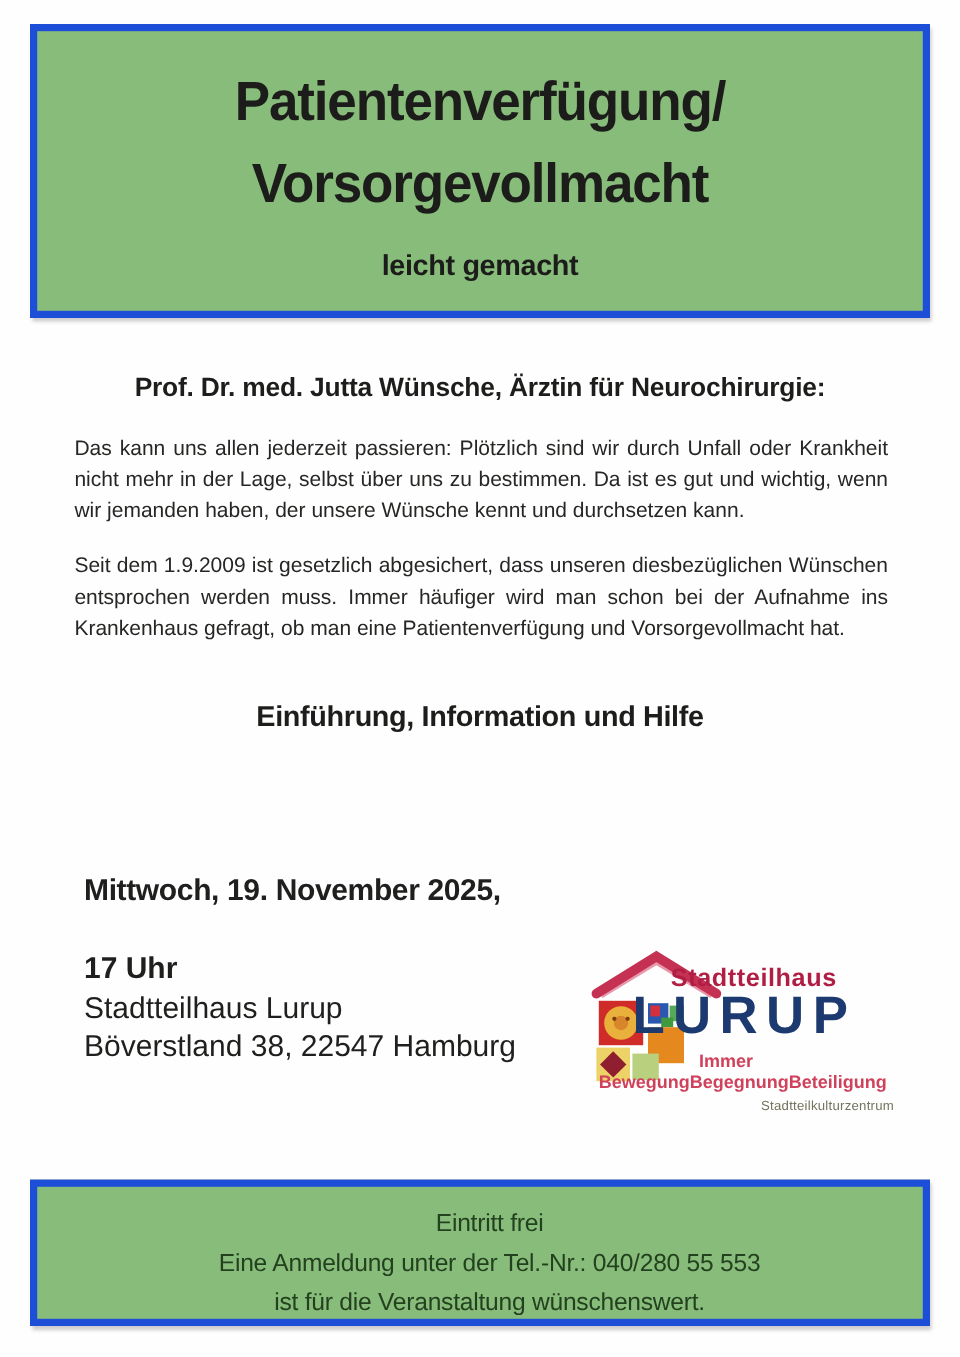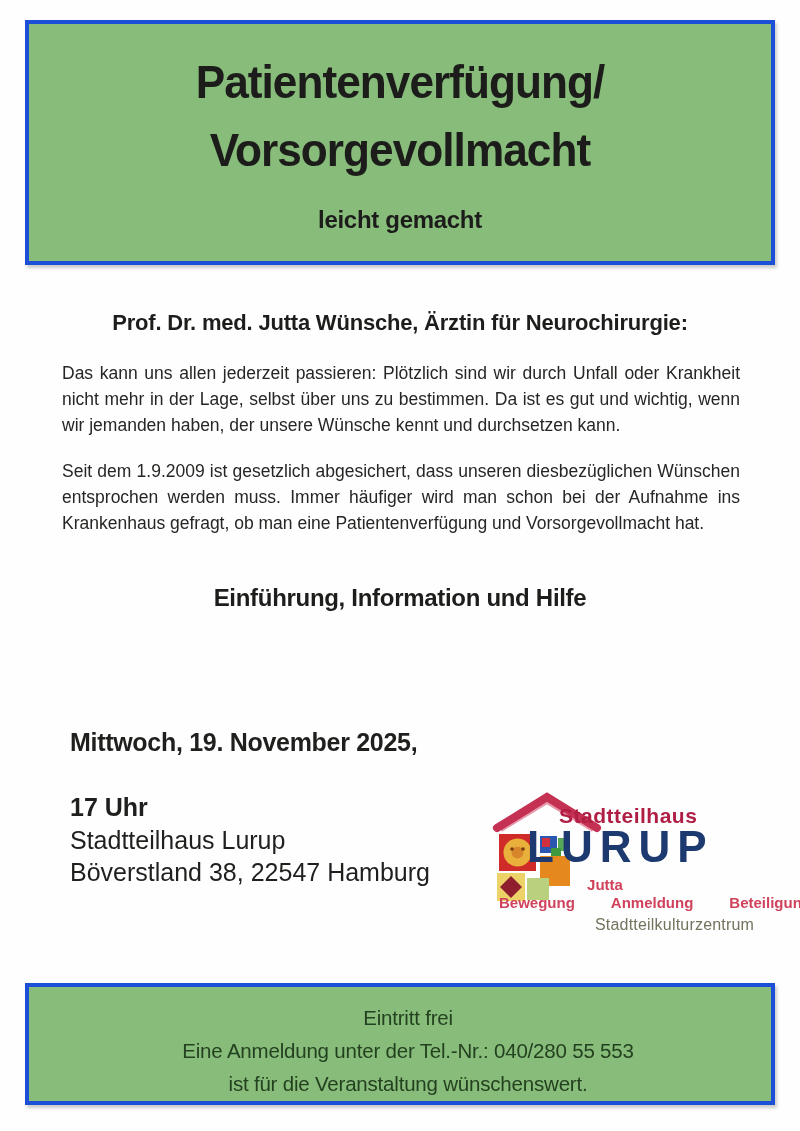--- a/index.html
+++ b/index.html
@@ -12,21 +12,21 @@
     position: relative;
     overflow: hidden;
   }
   .page { position: absolute; inset: 0; background: #fefefe; }
 
   
   .green-box {
     position: absolute;
     left: 25px; width: 750px;
     background: #87bc7a;
-    border: 4px solid #1d4ed8;
+    border: 6px solid #1d4ed8;
     box-shadow: 2px 3px 3px rgba(110,110,110,0.35);
     text-align: center;
   }
   .header-box { top: 20px; height: 245px; padding-top: 24px; }
   .footer-box { top: 983px; height: 122px; padding-top: 14px; padding-left: 16px; }
 
   .title-line {
     font-size: 46px; font-weight: 700; letter-spacing: -1px;
     line-height: 68px; color: #1c1c1a;
     transform: scaleX(0.96); transform-origin: center;
@@ -74,25 +74,25 @@
     color: #1d3a70; font-size: 44px; font-weight: 800; letter-spacing: 7px;
     white-space: nowrap;
   }
   .logo-kultur {
     position: absolute; left: 0; top: 88px; width: 240px; text-align: center;
     color: #d0425c; font-size: 15px; font-weight: 700;
   }
   .logo-words {
     position: absolute; left: 14px; top: 106px; width: 230px;
     display: flex; justify-content: space-between;
-    color: #d0425c; font-size: 15px; font-weight: 700; white-space: nowrap; gap: 36px;
+    color: #d0425c; font-size: 15px; font-weight: 700; white-space: nowrap;
   }
   .logo-zentrum {
     position: absolute; left: 110px; top: 128px; width: 150px; text-align: right;
-    color: #73735e; font-size: 16px; letter-spacing: 0.2px; white-space: nowrap;
+    color: #73735e; font-size: 11px; letter-spacing: 0.2px; white-space: nowrap;
   }
 
   .footer-line {
     font-size: 20.5px; line-height: 33px; color: #24411f; font-weight: 400;
     letter-spacing: -0.2px;
   }
 </style>
 </head>
 <body>
 
@@ -136,24 +136,24 @@
 
       <rect x="55" y="68" width="30" height="30" fill="#e5891e"></rect>
 
       <rect x="12" y="85" width="28" height="28" fill="#ecd267"></rect>
       <polygon points="26,88 37,99 26,110 15,99" fill="#8f1f2e"></polygon>
 
       <rect x="42" y="90" width="22" height="22" fill="#b9d07e"></rect>
     </svg>
     <div class="logo-stadtteilhaus">Stadtteilhaus</div>
     <div class="logo-lurup">LURUP</div>
-    <div class="logo-kultur">Jutta</div>
+    <div class="logo-kultur">Immer</div>
     <div class="logo-words">
       <span>Bewegung</span>
-      <span>Anmeldung</span>
+      <span>Begegnung</span>
       <span>Beteiligung</span>
     </div>
     <div class="logo-zentrum">Stadtteilkulturzentrum</div>
   </div>
 
   <div class="green-box footer-box">
     <div class="footer-line">Eintritt frei</div>
     <div class="footer-line">Eine Anmeldung unter der Tel.-Nr.: 040/280 55 553</div>
     <div class="footer-line">ist für die Veranstaltung wünschenswert.</div>
   </div>

